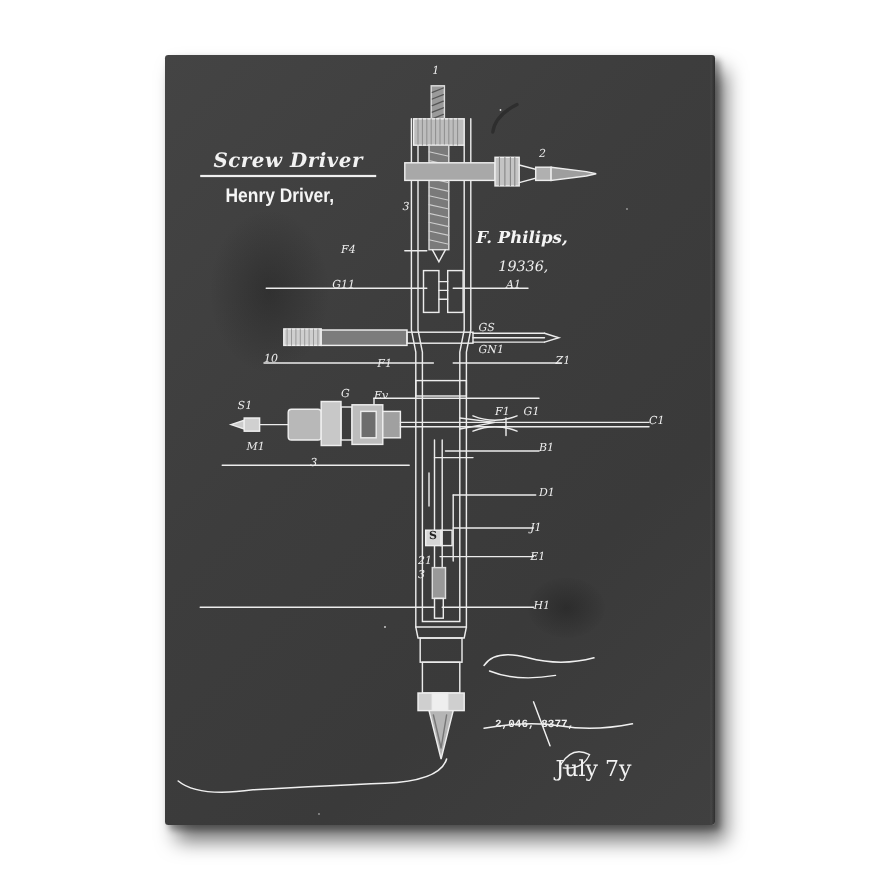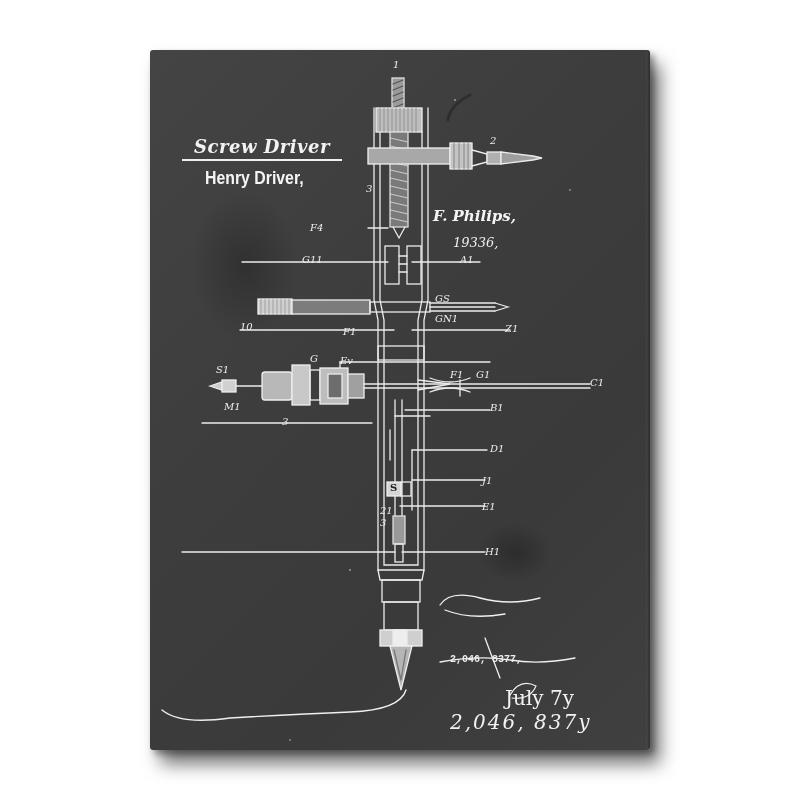--- a/index.html
+++ b/index.html
@@ -215,21 +215,20 @@
   </svg>
 
   <div class="canvas-edge"></div>
 
   <div class="title">Screw Driver</div>
   <div class="author">Henry Driver,</div>
   <div class="inventor">F. Philips,</div>
   <div class="year">19336,</div>
   <div class="patno">2,046, 8377,</div>
   <div class="date">July 7y</div>
-  <div class="patno2">2,046, 837y</div>
 
   <div class="lbl" style="left:243px;top:10px;">1</div>
   <div class="lbl" style="left:340px;top:86px;">2</div>
   <div class="lbl" style="left:216px;top:134px;">3</div>
   <div class="lbl" style="left:90px;top:272px;">10</div>
   <div class="lbl" style="left:66px;top:315px;">S1</div>
   <div class="lbl" style="left:74px;top:352px;">M1</div>
   <div class="lbl" style="left:160px;top:173px;">F4</div>
   <div class="lbl" style="left:152px;top:205px;text-align:right;">G11</div>
   <div class="lbl" style="left:310px;top:205px;">A1</div>

